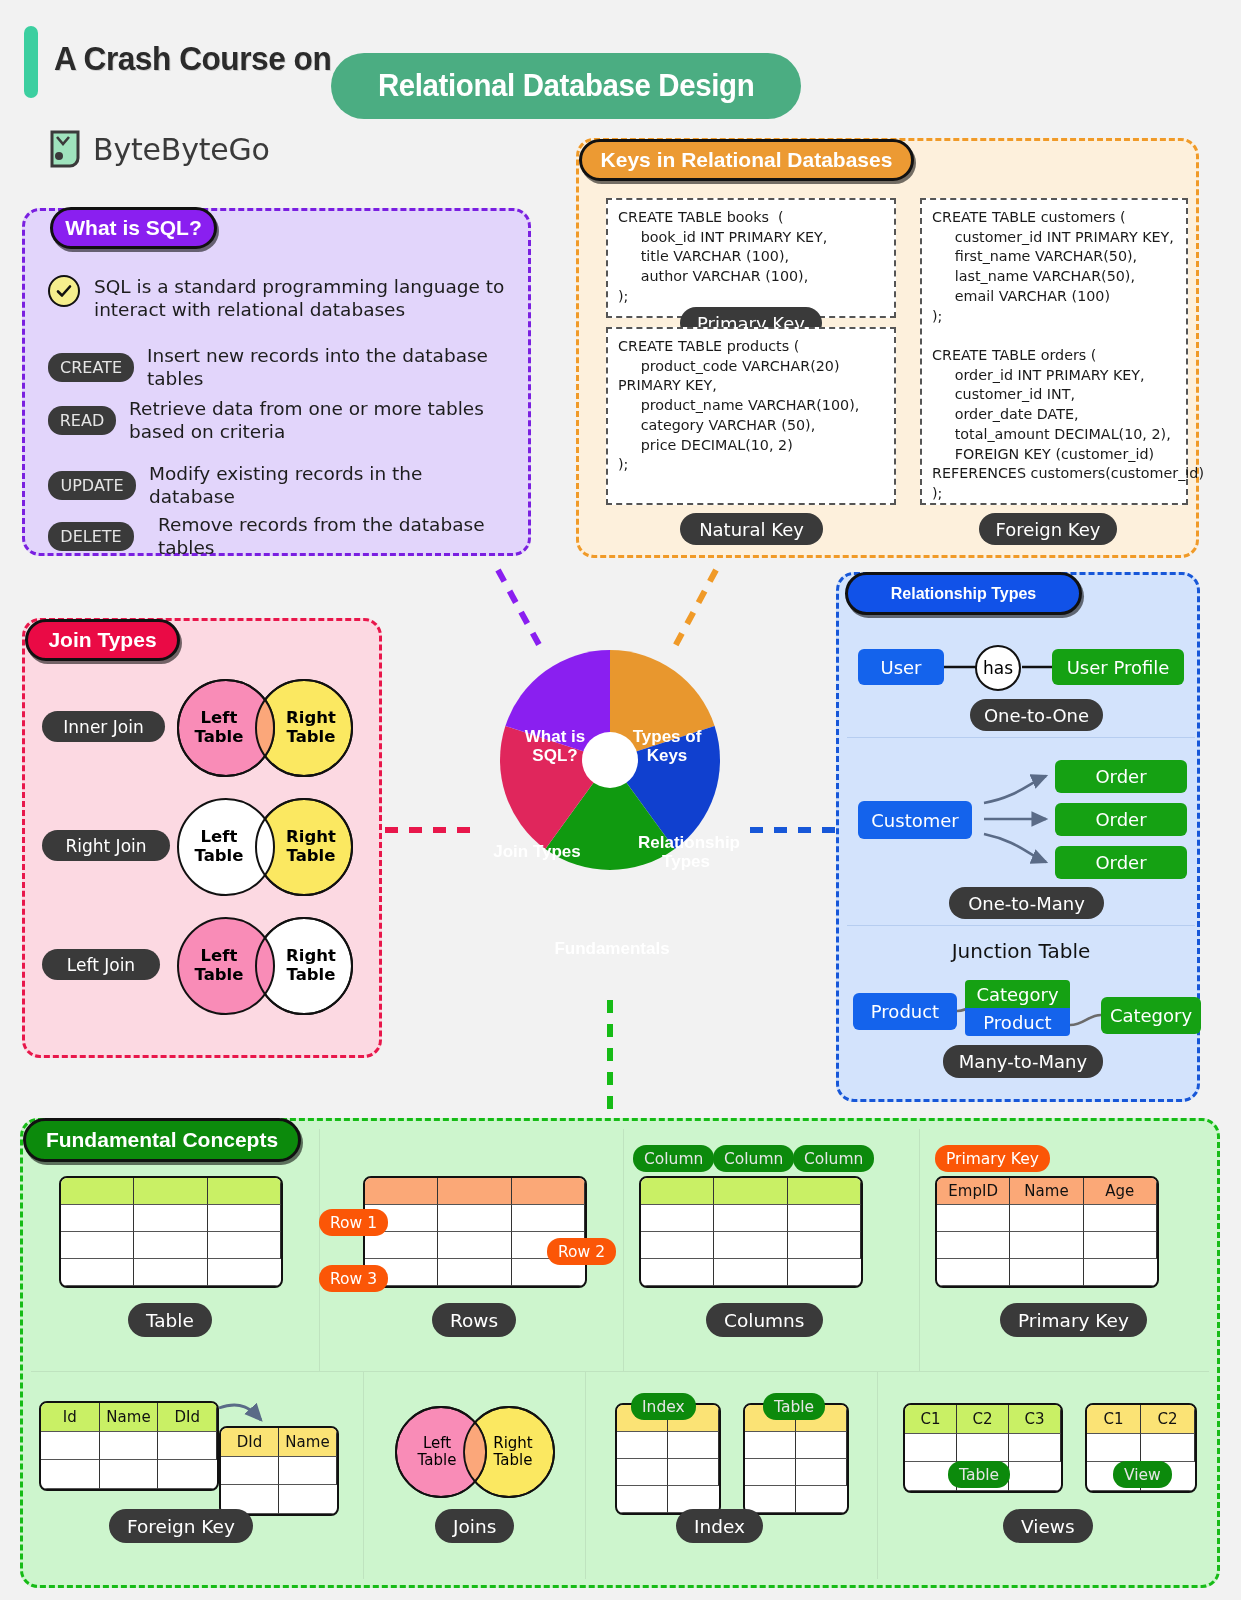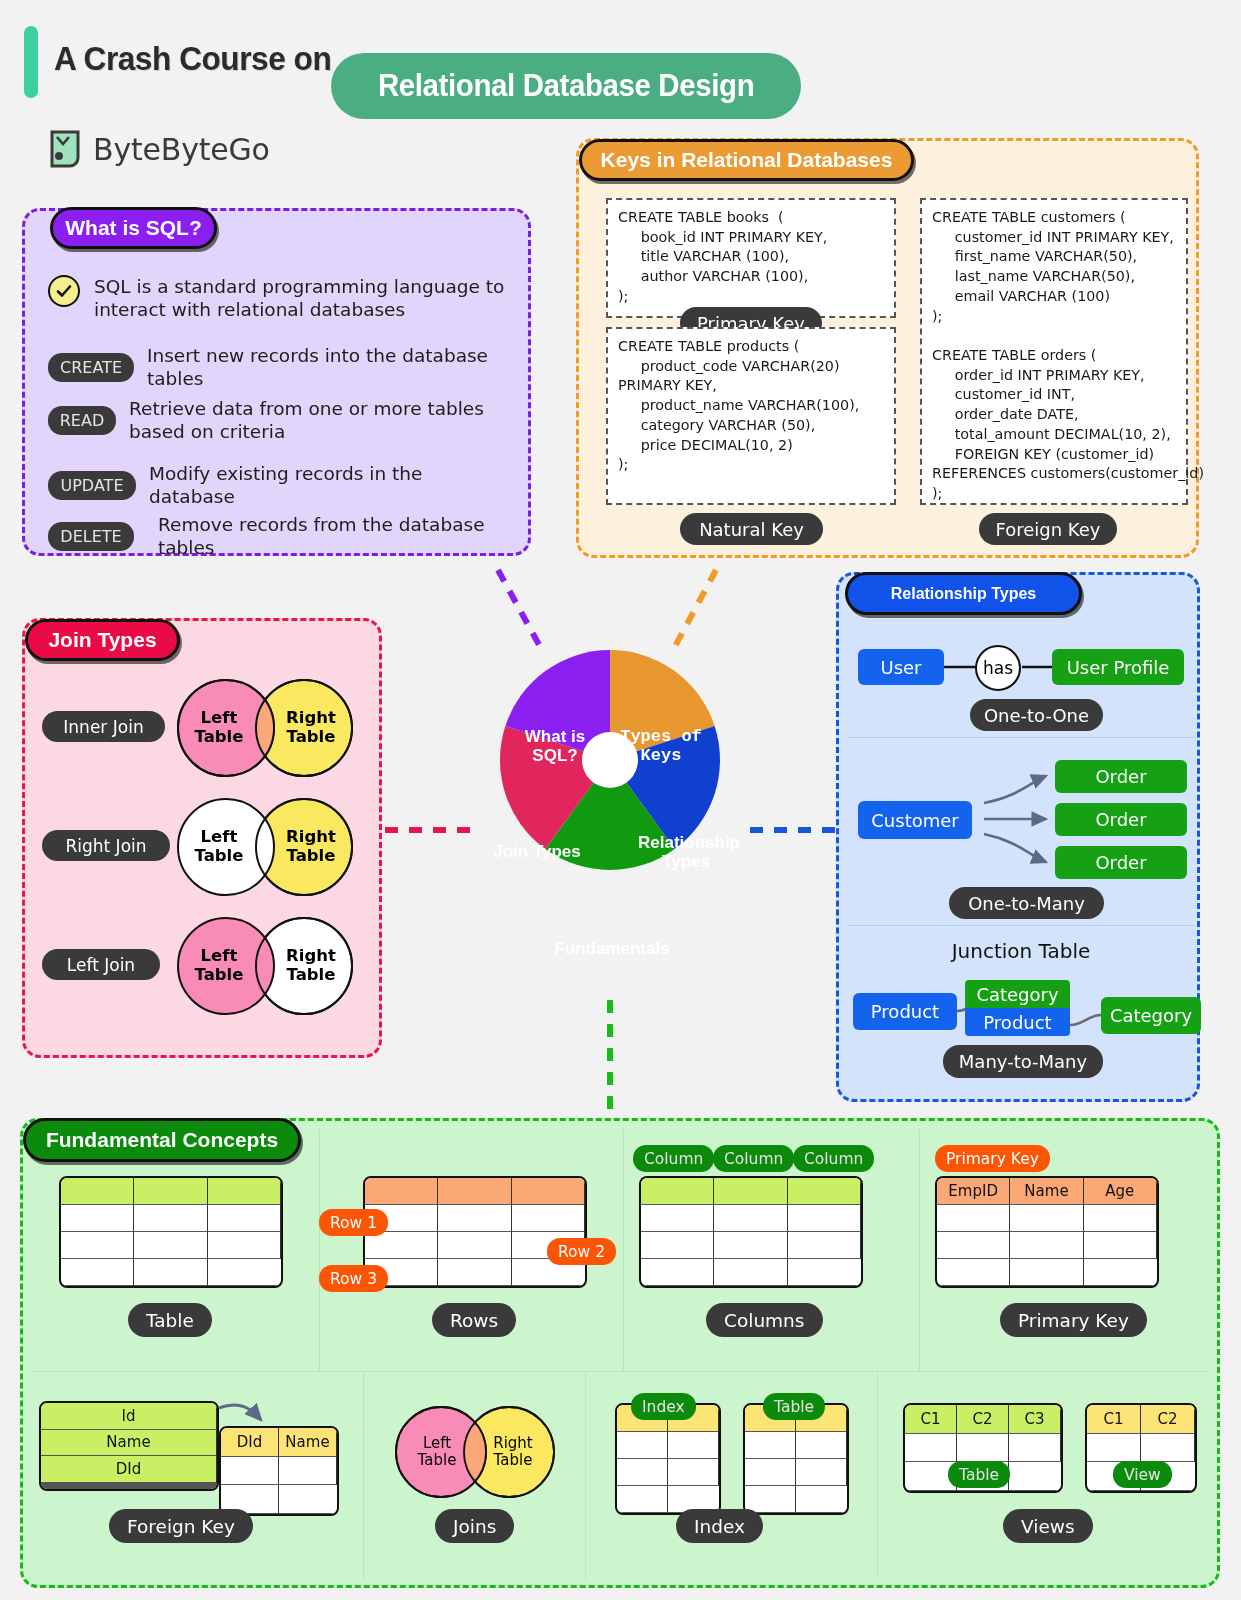--- a/index.html
+++ b/index.html
@@ -264,21 +264,21 @@
     <g transform="translate(112,112)">
       <path d="M0 0 L0 -110 A110 110 0 0 1 104.62 -33.99 Z" fill="#e8972e"></path>
       <path d="M0 0 L104.62 -33.99 A110 110 0 0 1 64.66 88.98 Z" fill="#1040cf"></path>
       <path d="M0 0 L64.66 88.98 A110 110 0 0 1 -64.66 88.98 Z" fill="#109a10"></path>
       <path d="M0 0 L-64.66 88.98 A110 110 0 0 1 -104.62 -33.99 Z" fill="#e0265c"></path>
       <path d="M0 0 L-104.62 -33.99 A110 110 0 0 1 0 -110 Z" fill="#8a1ff0"></path>
       <circle cx="0" cy="0" r="28" fill="#fff"></circle>
     </g>
   </svg>
   <div class="pie-lbl" style="left:2px;top:80px;width:110px;">What is SQL?</div>
-  <div class="pie-lbl" style="left:110px;top:80px;width:106px;font-family:Liberation Mono, monospace;">Types of Keys</div>
+  <div class="pie-lbl" style="left:116px;top:80px;width:106px;">Types of Keys</div>
   <div class="pie-lbl" style="left:140px;top:186px;width:96px;">Relationship<br>Types</div>
   <div class="pie-lbl" style="left:40px;top:292px;width:148px;">Fundamentals</div>
   <div class="pie-lbl" style="left:-16px;top:195px;width:110px;">Join Types</div>
 </div>
 
 <div id="rel-panel" class="abs panel">
   <div id="rel-chip" class="hdr-chip">
     <span>Relationship Types</span>
   </div>
 
@@ -399,21 +399,21 @@
       <div></div>
     <div></div>
       <div></div>
       <div></div>
     <div></div>
       <div></div>
       <div></div>
   </div>
   <div class="fund-lbl" style="left:977px;top:182px;">Primary Key</div>
 
-  <div class="grid" style="left:16px;top:280px;width:180px;height:90px;grid-template-columns:repeat(1,1fr);grid-template-rows:repeat(3,1fr);">
+  <div class="grid" style="left:16px;top:280px;width:180px;height:90px;grid-template-columns:repeat(3,1fr);grid-template-rows:repeat(3,1fr);">
     <div class="gh">Id</div>
     <div class="gh">Name</div>
     <div class="gh">DId</div>
     <div></div>
       <div></div>
       <div></div>
     <div></div>
       <div></div>
       <div></div>
   </div>

